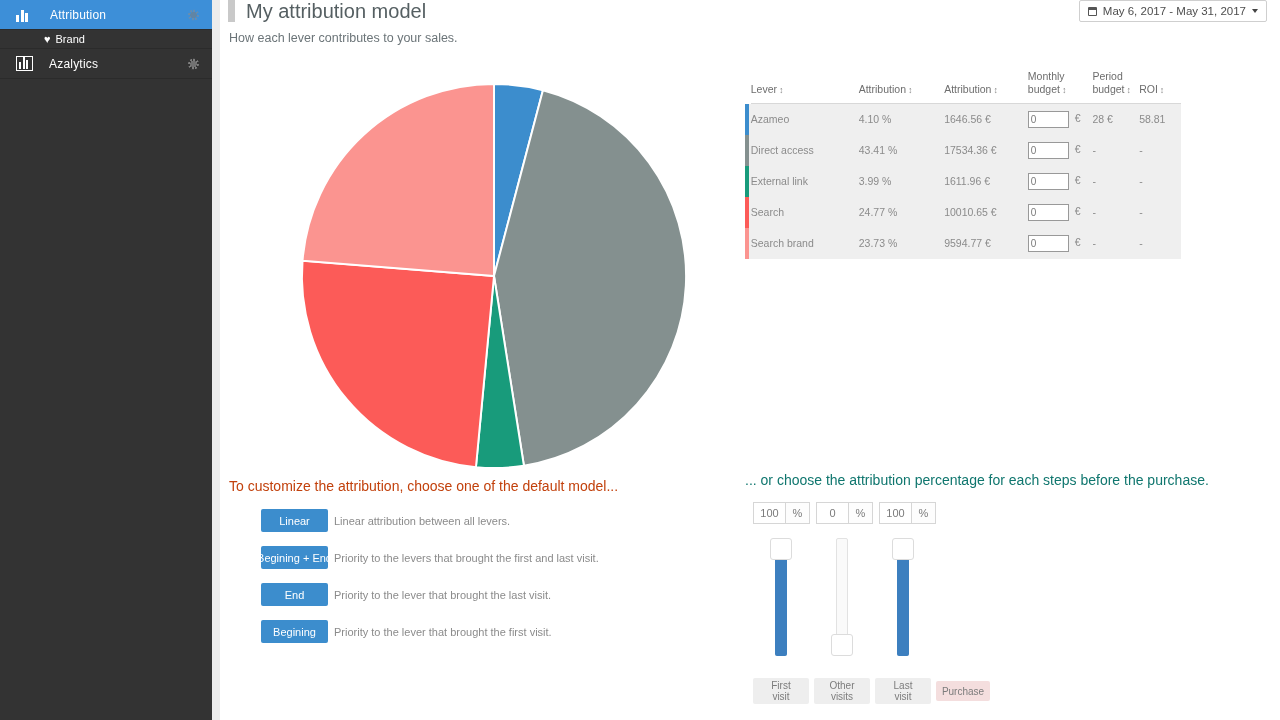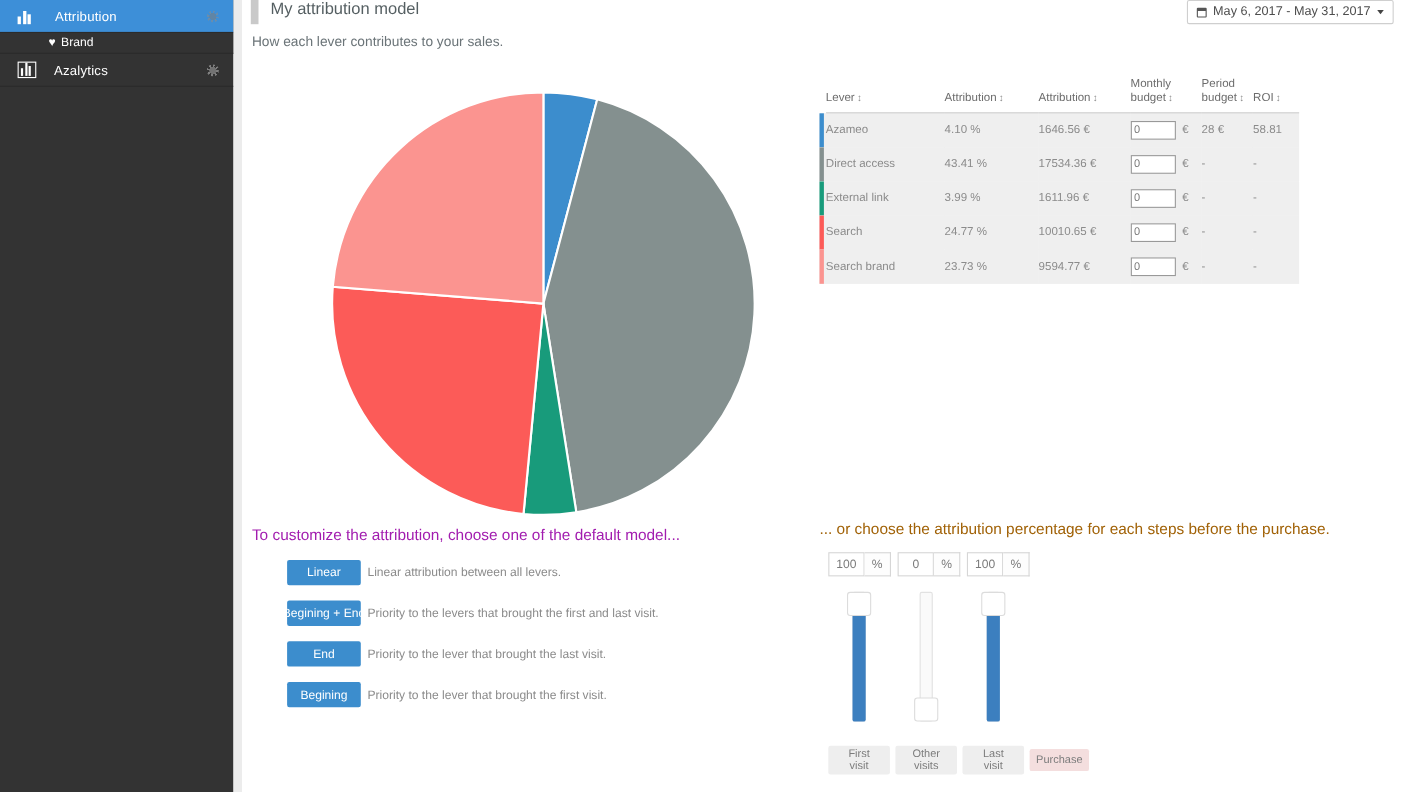--- a/index.html
+++ b/index.html
@@ -83,21 +83,21 @@
     width: 1060px; height: 720px;
     background: #ffffff;
   }
   #title-bar { position: relative; height: 28px; }
   .title-accent {
     position: absolute; left: 8px; top: 0;
     width: 7px; height: 22px; background: #c9c9c9;
   }
   #page-title {
     position: absolute; left: 26px; top: 0;
-    font-size: 15px; color: #555f62; font-weight: 400; text-align: right;
+    font-size: 20px; color: #555f62; font-weight: 400; text-align: right;
   }
   #subtitle {
     position: absolute; left: 9px; top: 31px;
     font-size: 12.5px; color: #6b7478;
   }
   #daterange {
     position: absolute; right: 13px; top: 0;
     height: 22px; min-width: 140px;
     border: 1px solid #cfcfcf; background: #ffffff;
     border-radius: 2px;
@@ -152,36 +152,36 @@
     width: 41px; height: 17px;
     border: 1px solid #999; background: #fff;
     font-size: 10px; color: #7a7a7a;
     padding: 0 2px; vertical-align: middle;
     font-family: "Liberation Sans", sans-serif;
   }
   .eur { margin-left: 6px; font-size: 10.5px; color: #8b8b8b; }
 
   
   #models { position: absolute; left: 9px; top: 478px; width: 520px; }
-  #models h3 { font-size: 14px; font-weight: 400; color: #a21caf; margin-bottom: 15px; }
+  #models h3 { font-size: 14px; font-weight: 400; color: #c2410c; margin-bottom: 15px; }
   .model-row { display: flex; align-items: center; margin-bottom: 14px; padding-left: 32px; }
   .model-btn {
     width: 67px; height: 23px;
     background: #3c8dcd; color: #ffffff;
     font-size: 11px; border: none; border-radius: 2px;
     display: flex; align-items: center; justify-content: center;
     overflow: hidden; white-space: nowrap;
     cursor: pointer; flex: 0 0 67px;
     font-family: "Liberation Sans", sans-serif;
   }
   .model-desc { font-size: 11px; color: #8b8b8b; margin-left: 6px; white-space: nowrap; }
 
   
   #steps { position: absolute; left: 525px; top: 472px; width: 520px; }
-  #steps h3 { font-size: 14px; font-weight: 400; color: #a16207; margin-bottom: 14px; }
+  #steps h3 { font-size: 14px; font-weight: 400; color: #0f766e; margin-bottom: 14px; }
   .pct-row { display: flex; gap: 6px; margin-left: 8px; }
   .pct-group { display: flex; }
   .pct-val, .pct-sym {
     height: 22px; border: 1px solid #d6d6d6;
     display: flex; align-items: center; justify-content: center;
     font-size: 11px; color: #7b7b7b; background: #ffffff;
   }
   .pct-val { width: 33px; }
   .pct-sym { width: 24px; border-left: none; background: #fdfdfd; }
   .sliders { position: relative; margin-top: 9px; margin-left: 8px; height: 168px; }

